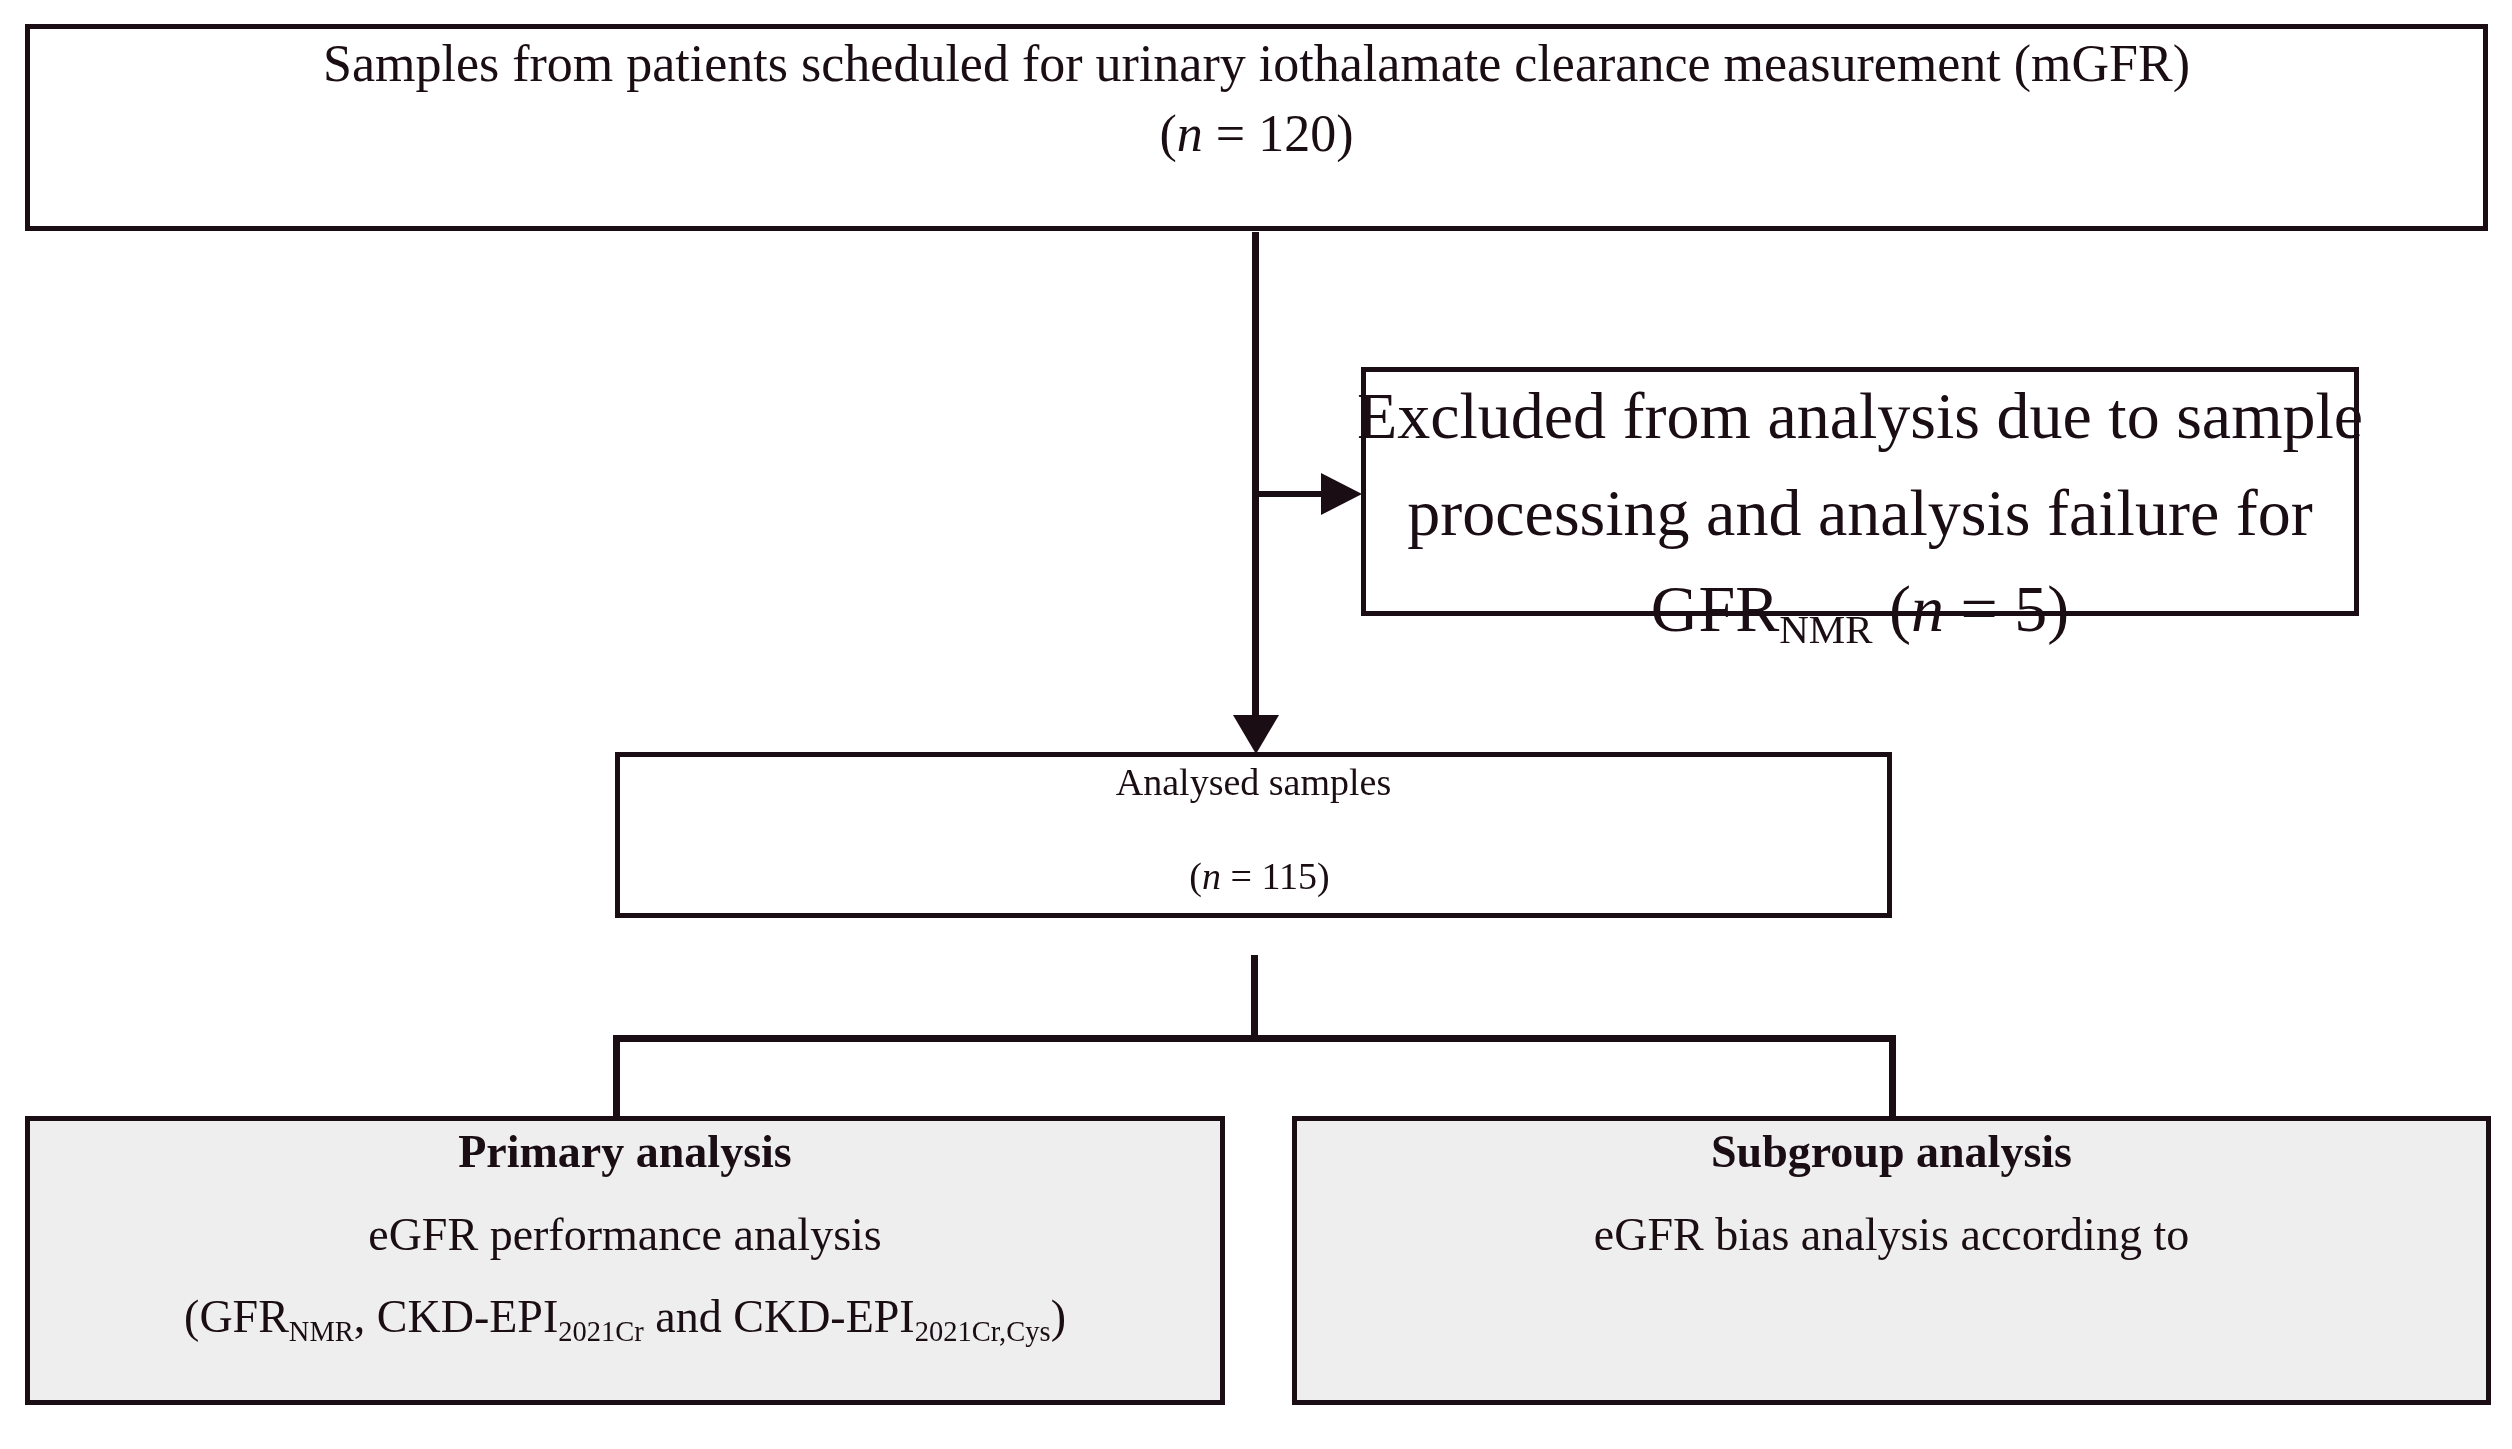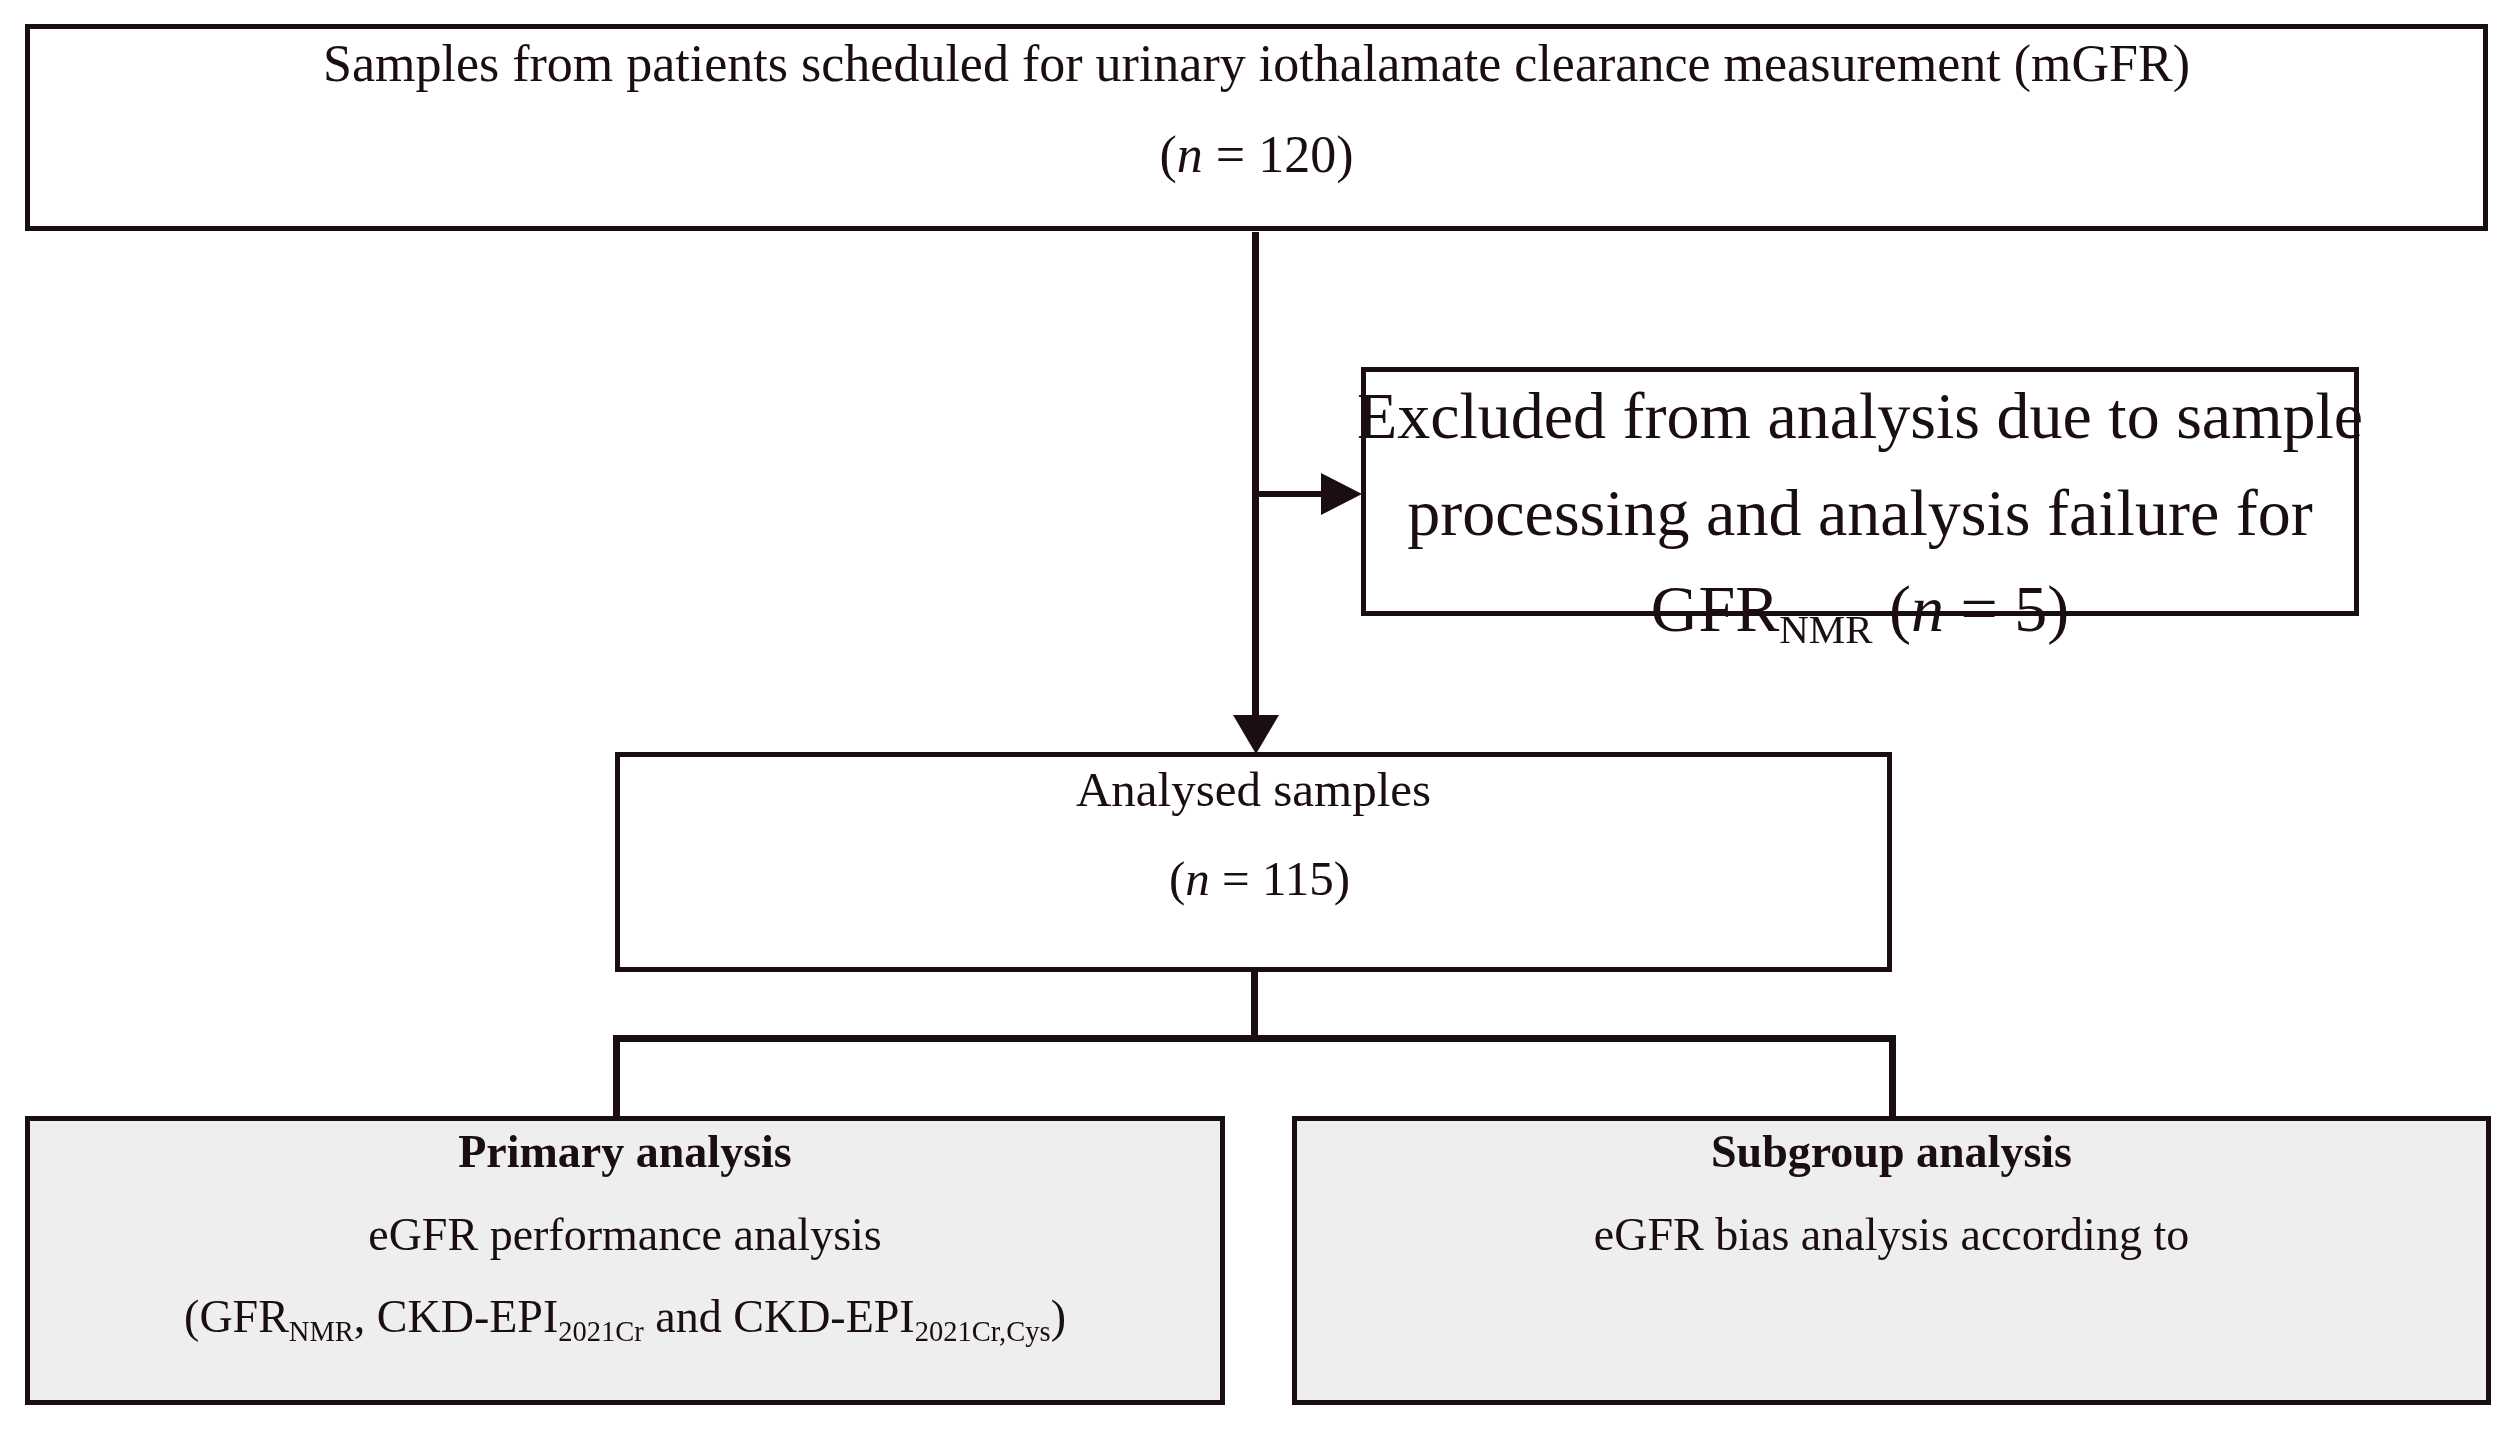--- a/index.html
+++ b/index.html
@@ -39,33 +39,34 @@
     display: block;
     white-space: nowrap;
   }
   
   #node-enrolled {
     left: 25px;  top: 24.4px;
     width: 2463px; height: 207px;
     font-size: 52px;
     padding-bottom: 4.9px;
   }
-  #node-enrolled .line-txt + .line-txt { margin-top: 21px; }
+  #node-enrolled .line-txt + .line-txt { }
 
   #node-excluded {
     left: 1361px; top: 367px;
     width: 998px; height: 249px;
     font-size: 66px;
   }
   #node-excluded .line-txt + .line-txt { margin-top: 8.1px; }
 
   #node-analysed {
     left: 615px; top: 752px;
-    width: 1277px; height: 220px;
-    font-size: 49px;
+    width: 1277px; height: 166px;
+    font-size: 38px;
+    gap: 20px;
   }
   #node-analysed .line-txt + .line-txt { margin-top: 23px; margin-left: 12px; }
 
   #node-primary {
     left: 25px; top: 1116px;
     width: 1200px; height: 289px;
     font-size: 46px;
   }
   #node-subgroup {
     left: 1292px; top: 1116px;

